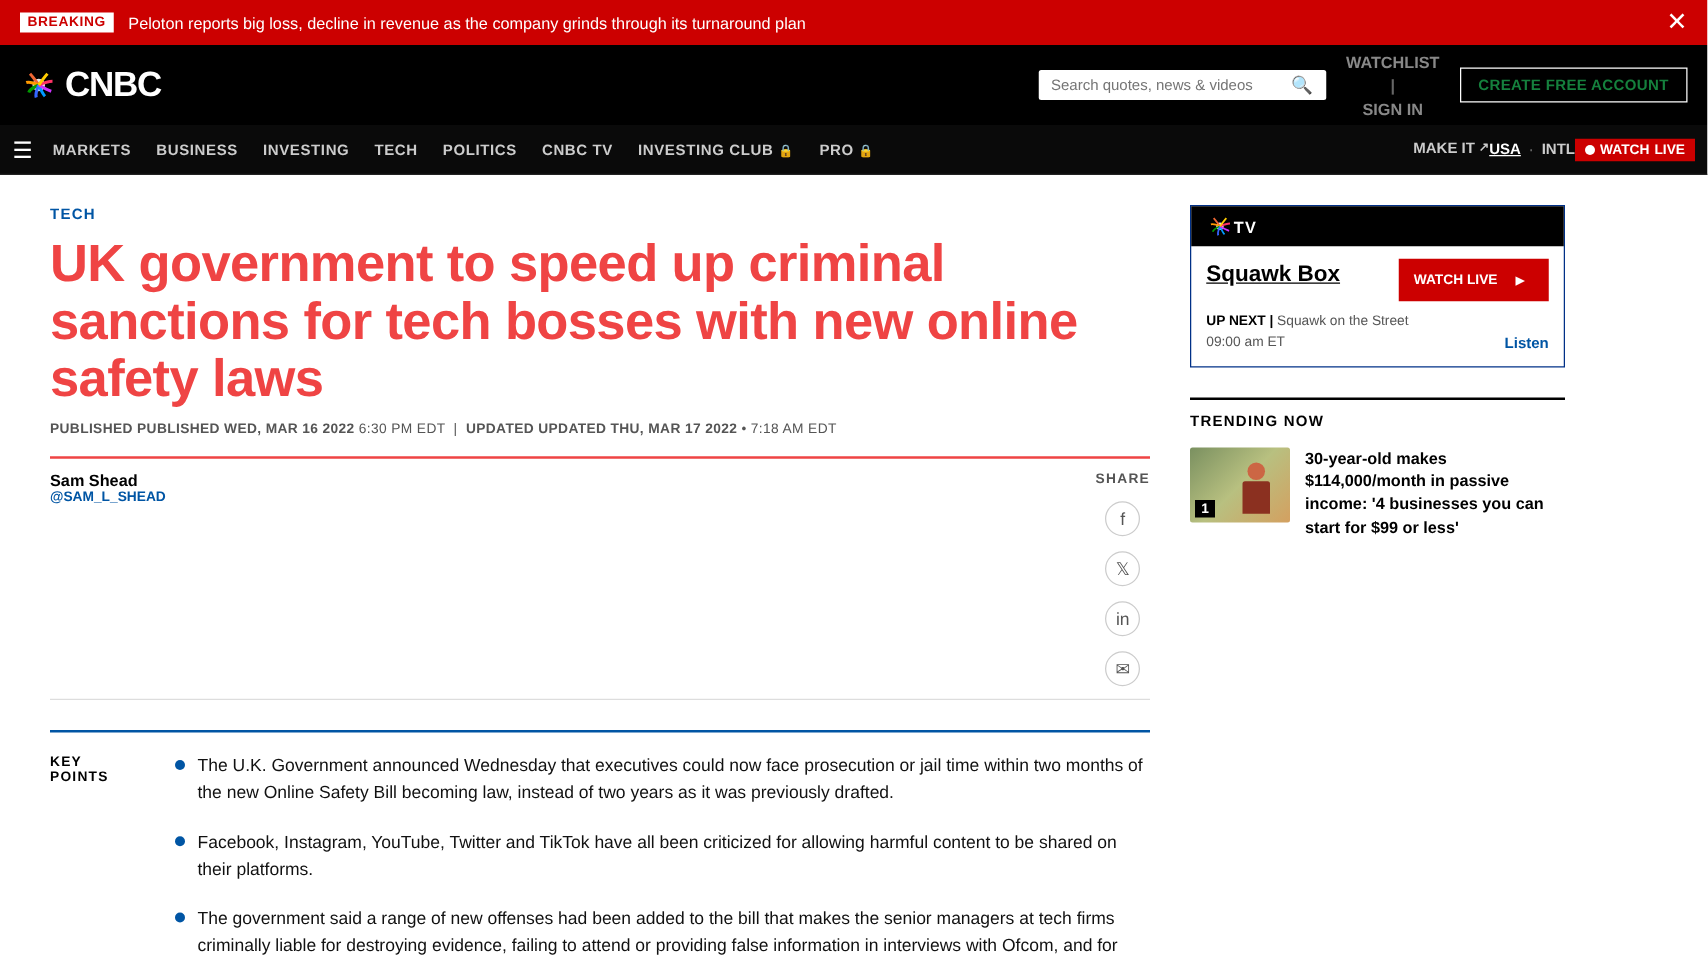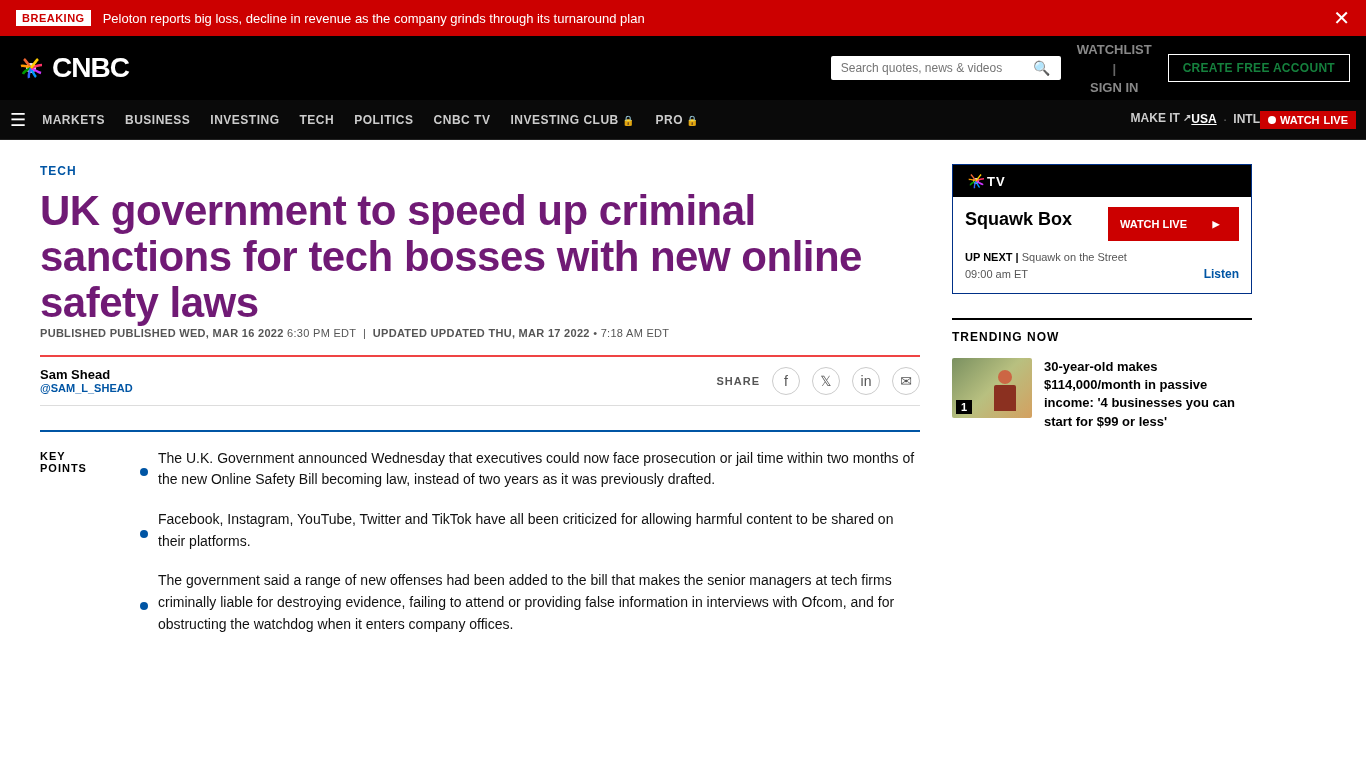--- a/index.html
+++ b/index.html
@@ -221,22 +221,22 @@
       font-size: 12px;
       font-weight: 700;
       text-transform: uppercase;
       letter-spacing: 1px;
       margin-bottom: 10px;
     }
     .article-title {
       font-size: 42px;
       font-weight: 900;
       line-height: 1.1;
-      color: #701a75;
-      margin-bottom: 0;
+      color: #ef4444;
+      margin-bottom: 10px;
       letter-spacing: -0.5px;
     }
     .article-meta {
       font-size: 11px;
       color: #555;
       text-transform: uppercase;
       margin-bottom: 16px;
       letter-spacing: 0.3px;
     }
     .article-meta strong { font-weight: 700; }
@@ -257,20 +257,21 @@
     .author-info .author-handle {
       font-size: 11px;
       color: #0055a4;
       font-weight: 600;
       text-transform: uppercase;
     }
     .share-area {
       display: flex;
       align-items: center;
       gap: 12px;
+      flex-direction: column;
     }
     .share-label {
       font-size: 11px;
       font-weight: 700;
       color: #555;
       text-transform: uppercase;
       letter-spacing: 1px;
     }
     .share-icon {
       width: 28px;
@@ -309,21 +310,21 @@
       list-style: none;
       padding: 0;
     }
     .key-points-list li {
       font-size: 14px;
       line-height: 1.55;
       color: #111;
       margin-bottom: 18px;
       display: flex;
       gap: 10px;
-      align-items: center;
+      align-items: flex-start;
     }
     .bullet-dot {
       width: 8px;
       height: 8px;
       background: #0055a4;
       border-radius: 50%;
       flex-shrink: 0;
       margin-top: 6px;
     }
 
@@ -354,28 +355,29 @@
     .watch-live-btn {
       background: #cc0000;
       color: #fff;
       padding: 6px 12px;
       font-size: 11px;
       font-weight: 700;
       border: none;
       cursor: pointer;
       display: flex;
       align-items: center;
-      gap: 18px;
+      gap: 7px;
       float: right;
       margin-top: -2px;
     }
     .show-row {
       display: flex;
       justify-content: space-between;
       align-items: flex-start;
+      text-decoration: underline;
     }
     .up-next {
       font-size: 11px;
       color: #555;
       margin-top: 10px;
       clear: both;
     }
     .up-next strong { color: #000; font-weight: 700; }
     .up-next-row {
       display: flex;

